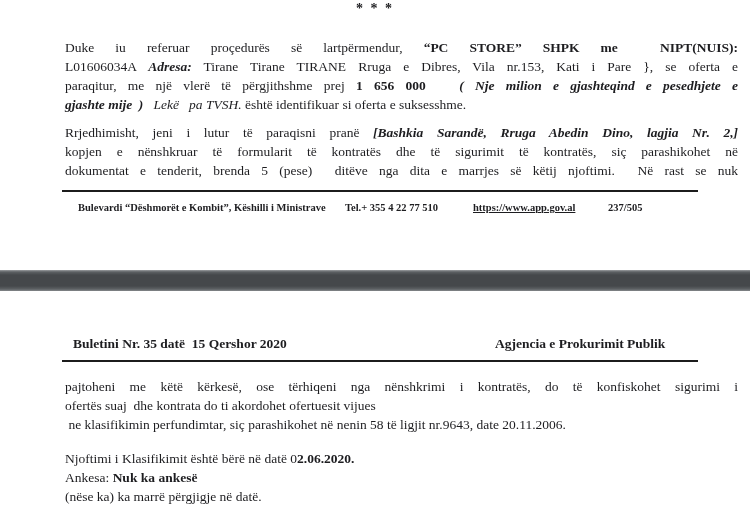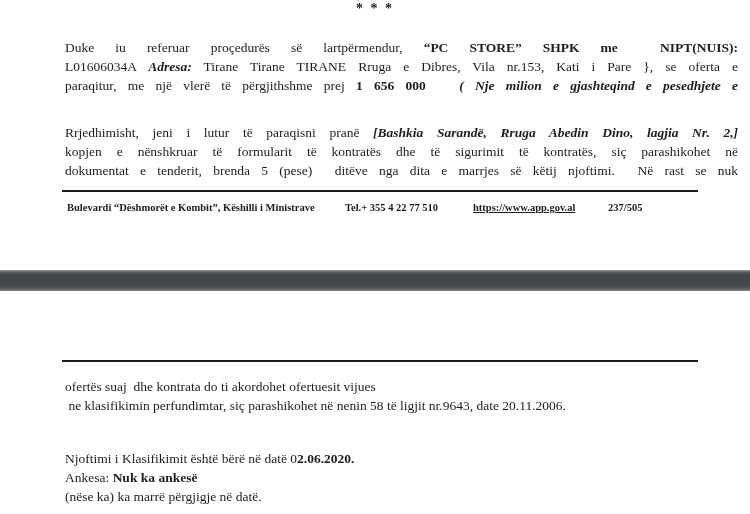--- a/index.html
+++ b/index.html
@@ -39,21 +39,21 @@
   .footer {
     position: absolute;
     top: 201px; left: 65px;
     width: 673px; height: 16px;
     font-size: 10.5px;
     font-weight: bold;
     line-height: 14px;
     white-space: nowrap;
   }
   .footer span { position: absolute; top: 0; }
-  .f-address { left: 2px; }
+  .f-address { left: 13px; }
   .f-phone   { left: 280px; }
   .f-url     { left: 408px; text-decoration: underline; }
   .f-page    { left: 543px; }
   .page-gap {
     position: absolute;
     top: 270px; left: 0;
     width: 750px; height: 21px;
     background: linear-gradient(180deg,
       #9a9da0 0px, #5c6063 2px, #45484b 5px,
       #45484b 16px, #5c6063 19px, #85888a 21px);
@@ -81,43 +81,49 @@
 <body>
 
 <div class="canvas">
 
   <div class="stars">* * *</div>
 
   <div class="textblock para1">
       <div class="tline just"><span>Duke iu referuar proçedurës së lartpërmendur, </span><span style="font-weight: bold;">“PC STORE” </span><span style="font-weight: bold; ">SHPK me &nbsp;NIPT(NUIS):</span></div>
       <div class="tline just"><span>L01606034A </span><span style="font-weight: bold; font-style: italic;">Adresa:</span><span> Tirane Tirane TIRANE Rruga e Dibres, Vila nr.153, Kati i Pare }, se oferta e</span></div>
       <div class="tline just"><span>paraqitur, me një vlerë të përgjithshme prej </span><span style="font-weight: bold;">1 656 000</span><span> &nbsp; </span><span style="font-weight: bold; font-style: italic;">( Nje milion e gjashteqind e pesedhjete e</span></div>
+      <div class="tline"><span style="font-weight: bold; font-style: italic;">gjashte mije &nbsp;) &nbsp; </span><span style="font-style: italic;">Lekë &nbsp; pa TVSH.</span><span> është identifikuar si oferta e suksesshme.</span></div>
     </div>
 
   <div class="textblock para2">
       <div class="tline just"><span>Rrjedhimisht, jeni i lutur të paraqisni pranë </span><span style="font-weight: bold; font-style: italic;">[Bashkia Sarandë, Rruga Abedin Dino, lagjia Nr. 2,]</span></div>
       <div class="tline just"><span>kopjen e nënshkruar të formularit të kontratës dhe të sigurimit të kontratës, siç parashikohet në</span></div>
       <div class="tline just"><span>dokumentat e tenderit, brenda 5 (pese) &nbsp;ditëve nga dita e marrjes së këtij njoftimi. &nbsp;Në rast se nuk</span></div>
     </div>
 
   <div class="rule rule1"></div>
 
   <div class="footer">
     <span class="f-address">Bulevardi “Dëshmorët e Kombit”, Këshilli i Ministrave</span>
     <span class="f-phone">Tel.+ 355 4 22 77 510</span>
     <span class="f-url">https://www.app.gov.al</span>
     <span class="f-page">237/505</span>
   </div>
 
   <div class="page-gap"></div>
 
+  <div class="p2-header">
+    <span class="h-left">Buletini Nr. 35 datë &nbsp;15 Qershor 2020</span>
+    <span class="h-right">Agjencia e Prokurimit Publik</span>
+  </div>
 
   <div class="rule rule2"></div>
 
   <div class="textblock p2para1">
+      <div class="tline just"><span>pajtoheni me këtë kërkesë, ose tërhiqeni nga nënshkrimi i kontratës, do të konfiskohet sigurimi i</span></div>
       <div class="tline"><span>ofertës suaj &nbsp;dhe kontrata do ti akordohet ofertuesit vijues</span></div>
       <div class="tline"><span>&nbsp;ne klasifikimin perfundimtar, siç parashikohet në nenin 58 të ligjit nr.9643, date 20.11.2006.</span></div>
     </div>
 
   <div class="textblock p2block2">
       <div class="tline"><span>Njoftimi i Klasifikimit është bërë në datë 0</span><span style="font-weight: bold;">2.06.2020.</span></div>
       <div class="tline"><span>Ankesa: </span><span style="font-weight: bold;">Nuk ka ankesë</span></div>
       <div class="tline"><span>(nëse ka) ka marrë përgjigje në datë.</span></div>
     </div>
 

